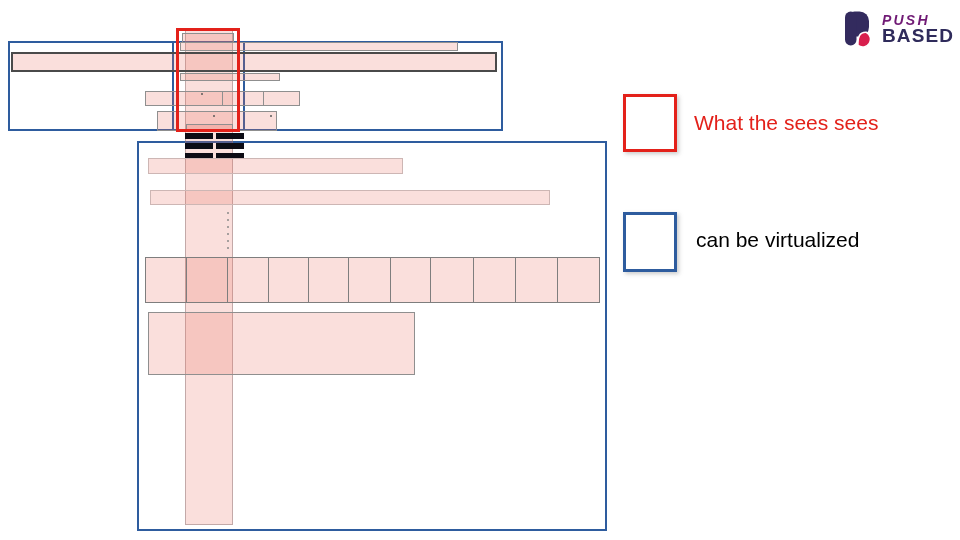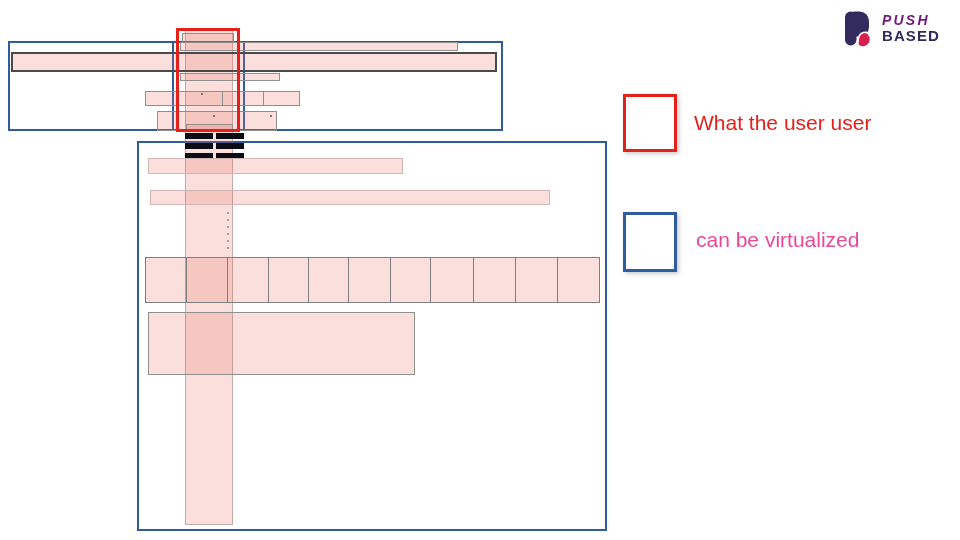--- a/index.html
+++ b/index.html
@@ -15,21 +15,21 @@
   .bar{position:absolute;box-sizing:border-box;}
   .divider{position:absolute;top:0;bottom:0;width:1px;}
   .dot{position:absolute;width:2px;height:2px;border-radius:50%;background:#5a5a5a;}
   .scroll-col{position:absolute;top:0;bottom:0;}
   .legend-swatch{position:absolute;box-sizing:border-box;background:#fff;
     box-shadow:2px 2px 4px rgba(110,110,110,0.35);}
   .legend-label{position:absolute;font-size:21px;line-height:26px;white-space:nowrap;}
   .logo{position:absolute;left:843px;top:10px;display:flex;align-items:flex-start;}
   .logo-text{margin-left:6px;padding-top:3px;}
   .logo-top{font-size:14px;font-style:italic;font-weight:600;letter-spacing:2.2px;color:#701a75;line-height:15px;}
-  .logo-bottom{font-size:15px;font-weight:bold;letter-spacing:1.1px;color:#2f2b5b;line-height:16px;}
+  .logo-bottom{font-size:19px;font-weight:bold;letter-spacing:1.1px;color:#2f2b5b;line-height:16px;}
 </style>
 </head>
 <body>
 
 <div class="canvas">
 
   <div id="diagram" class="abs" style="left:0;top:0;width:960px;height:540px;">
       <div class="outline blue" style="left: 8px; top: 41px; width: 495px; height: 90px;"></div>
       <div class="outline blue" style="left: 137px; top: 141px; width: 470px; height: 390px;"></div>
       <div class="vline" style="left: 172px; top: 41px; height: 90px;"></div>
@@ -70,24 +70,24 @@
       <div class="dot" style="left: 227px; top: 212px; background: rgb(138, 138, 138);"></div>
       <div class="dot" style="left: 227px; top: 219px; background: rgb(138, 138, 138);"></div>
       <div class="dot" style="left: 227px; top: 226px; background: rgb(138, 138, 138);"></div>
       <div class="dot" style="left: 227px; top: 233px; background: rgb(138, 138, 138);"></div>
       <div class="dot" style="left: 227px; top: 240px; background: rgb(138, 138, 138);"></div>
       <div class="dot" style="left: 227px; top: 247px; background: rgb(138, 138, 138);"></div>
       <div class="outline red" style="left: 176px; top: 28px; width: 64px; height: 104px;"></div>
     </div>
 
   <div class="legend-swatch" style="left:623px;top:94px;width:54px;height:58px;border:3px solid #e3211a;"></div>
-  <div class="legend-label" style="left:694px;top:110px;color:#e3211a;">What the user user</div>
+  <div class="legend-label" style="left:694px;top:110px;color:#e3211a;">What the sees sees</div>
 
   <div class="legend-swatch" style="left:623px;top:212px;width:54px;height:60px;border:3px solid #2e5c9e;"></div>
-  <div class="legend-label" style="left:696px;top:227px;color:#ec4899;">can be virtualized</div>
+  <div class="legend-label" style="left:696px;top:227px;color:#000000;">can be virtualized</div>
 
   <div class="logo">
     <svg width="33" height="38" viewBox="0 0 33 38" aria-hidden="true">
       <rect x="2" y="1.5" width="24" height="25" rx="9.5" fill="#332b5e"></rect>
       <rect x="2" y="1.5" width="11.5" height="34" rx="5.7" fill="#332b5e"></rect>
       <path d="M15 35.5 c-0.6 -8.5 1.6 -13.5 8.2 -13.2 a7.8 7.8 0 1 1 -8.2 13.2 z" fill="#d81f4d" stroke="#ffffff" stroke-width="1.6"></path>
     </svg>
     <div class="logo-text">
       <div class="logo-top">PUSH</div>
       <div class="logo-bottom">BASED</div>

